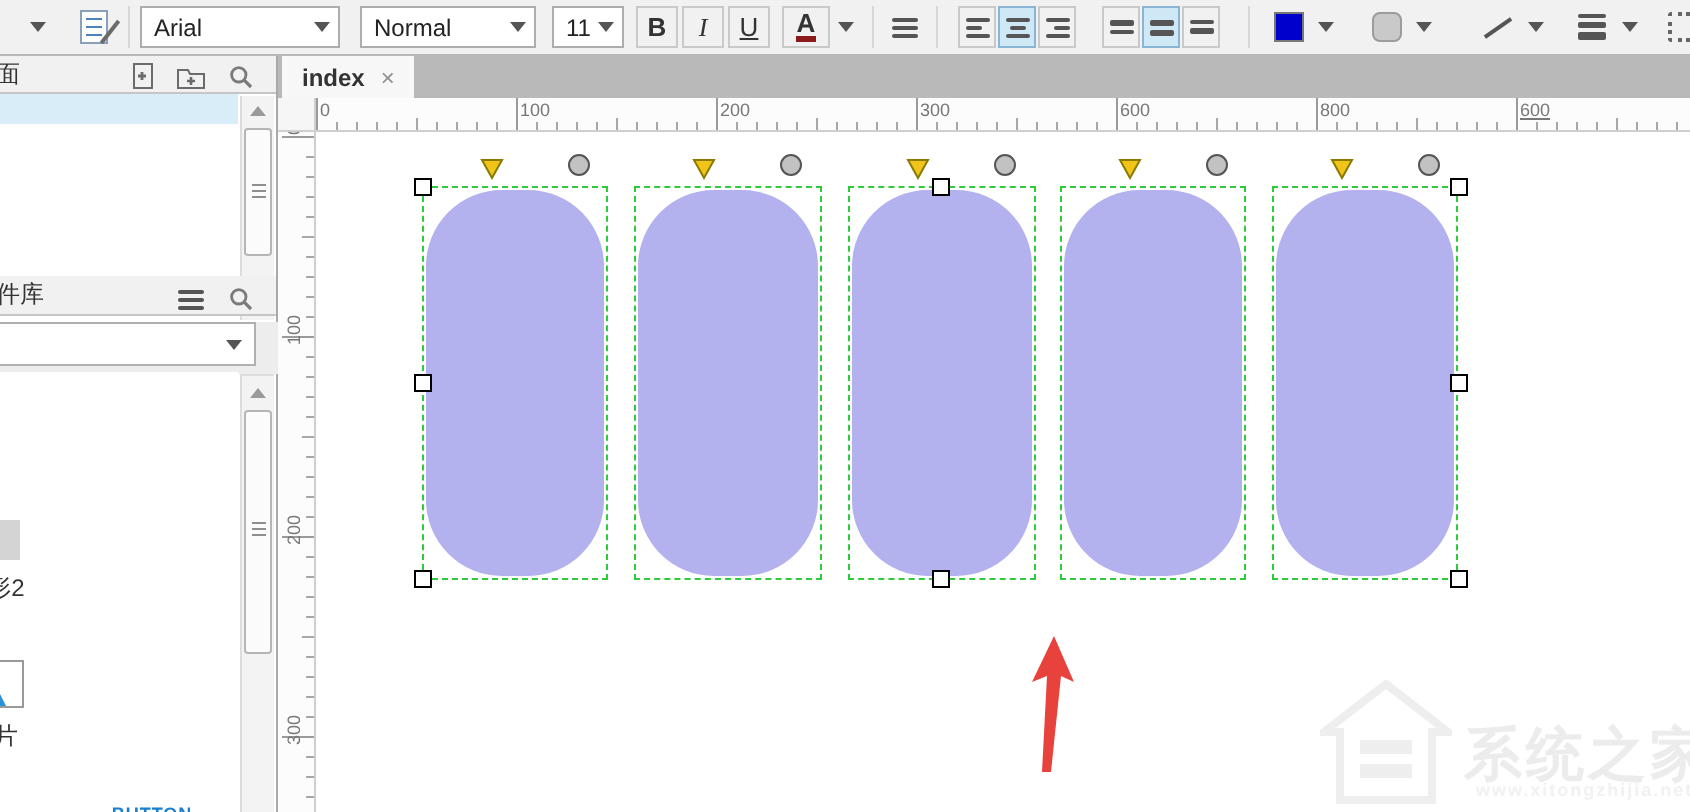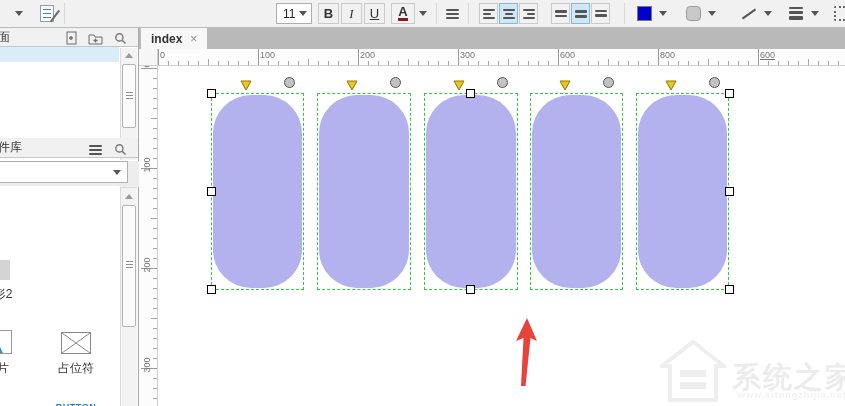--- a/index.html
+++ b/index.html
@@ -107,20 +107,28 @@
       </div>
     <div class="tbtn noborder" style="left:34px;width:26px;">
       <span class="fmt-doc">
           <i style="top:3px"></i>
           <i style="top:7px"></i>
           <i style="top:11px"></i>
           <span class="fmt-pen"></span>
         </span>
     </div>
     <div class="sep" style="left:64px;"></div>
+    <div class="combo" style="left:70px;width:100px;">
+      <span>Arial</span>
+      <span class="caret"></span>
+    </div>
+    <div class="combo" style="left:180px;width:88px;">
+      <span>Normal</span>
+      <span class="caret"></span>
+    </div>
     <div class="combo" style="left:276px;width:36px;">
       <span>11</span>
       <span class="caret"></span>
     </div>
     <div class="tbtn" style="left:318px;width:21px;font-weight:bold;">
         <span>B</span>
       </div>
     <div class="tbtn" style="left:341px;width:21px;font-style:italic;font-family:'Liberation Serif',serif;">
         <span>I</span>
       </div>
@@ -288,29 +296,20 @@
           <div class="lib-label">矩形2</div>
         </div>
         <div class="lib-item" style="left: -43px; top: 142px;">
           <div class="lib-ic">
             <svg width="30" height="24" viewBox="0 0 30 24">
               <rect x="0.5" y="0.5" width="29" height="23" fill="#fff" stroke="#999"></rect>
               <polygon points="1,23 1,13 12,5 21,23" fill="#2b93d5"></polygon>
             </svg>
           </div>
           <div class="lib-label">图片</div>
-        </div>
-        <div class="lib-item" style="left: 36px; top: 142px;">
-          <div class="lib-ic">
-            <svg width="30" height="22" viewBox="0 0 30 22">
-              <rect x="0.5" y="0.5" width="29" height="21" fill="#fff" stroke="#888"></rect>
-              <path d="M1 1l28 20M29 1L1 21" stroke="#888" fill="none"></path>
-            </svg>
-          </div>
-          <div class="lib-label">占位符</div>
         </div>
         <div class="lib-item" style="left: -43px; top: 216px;">
           <div class="lib-ic"></div>
           <div class="lib-label"></div>
         </div>
         <div class="lib-item" style="left: 36px; top: 216px;">
           <div class="btn-text">BUTTON</div>
         </div>
       </div>
 

